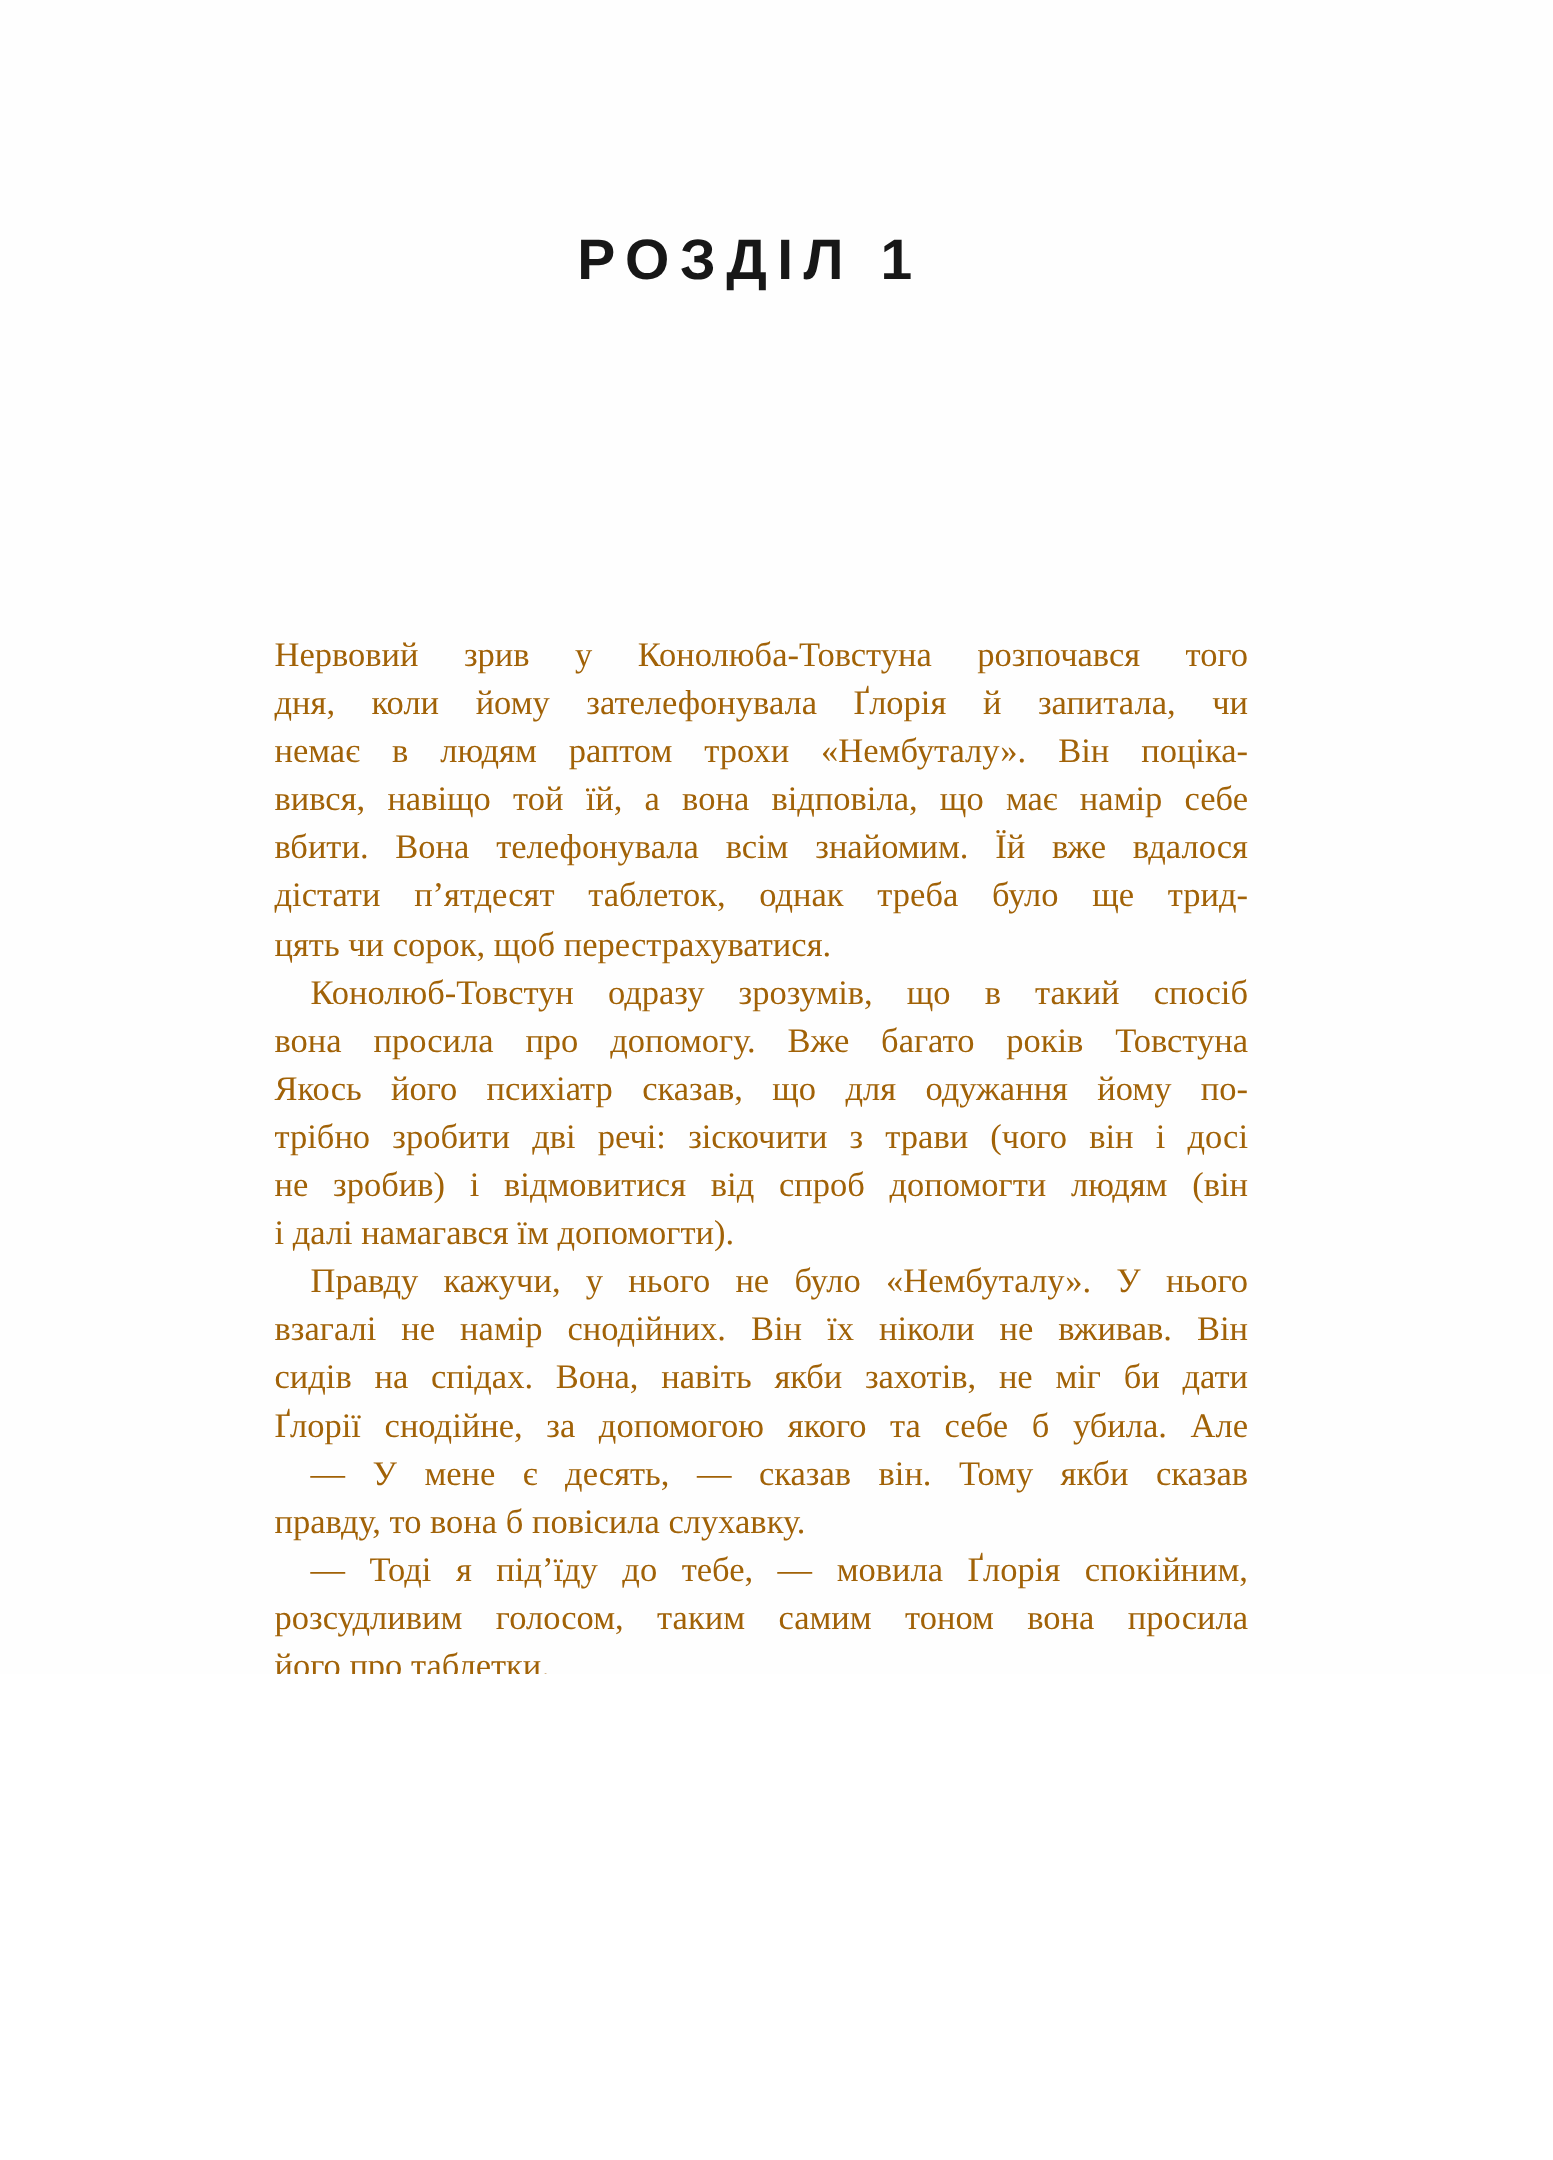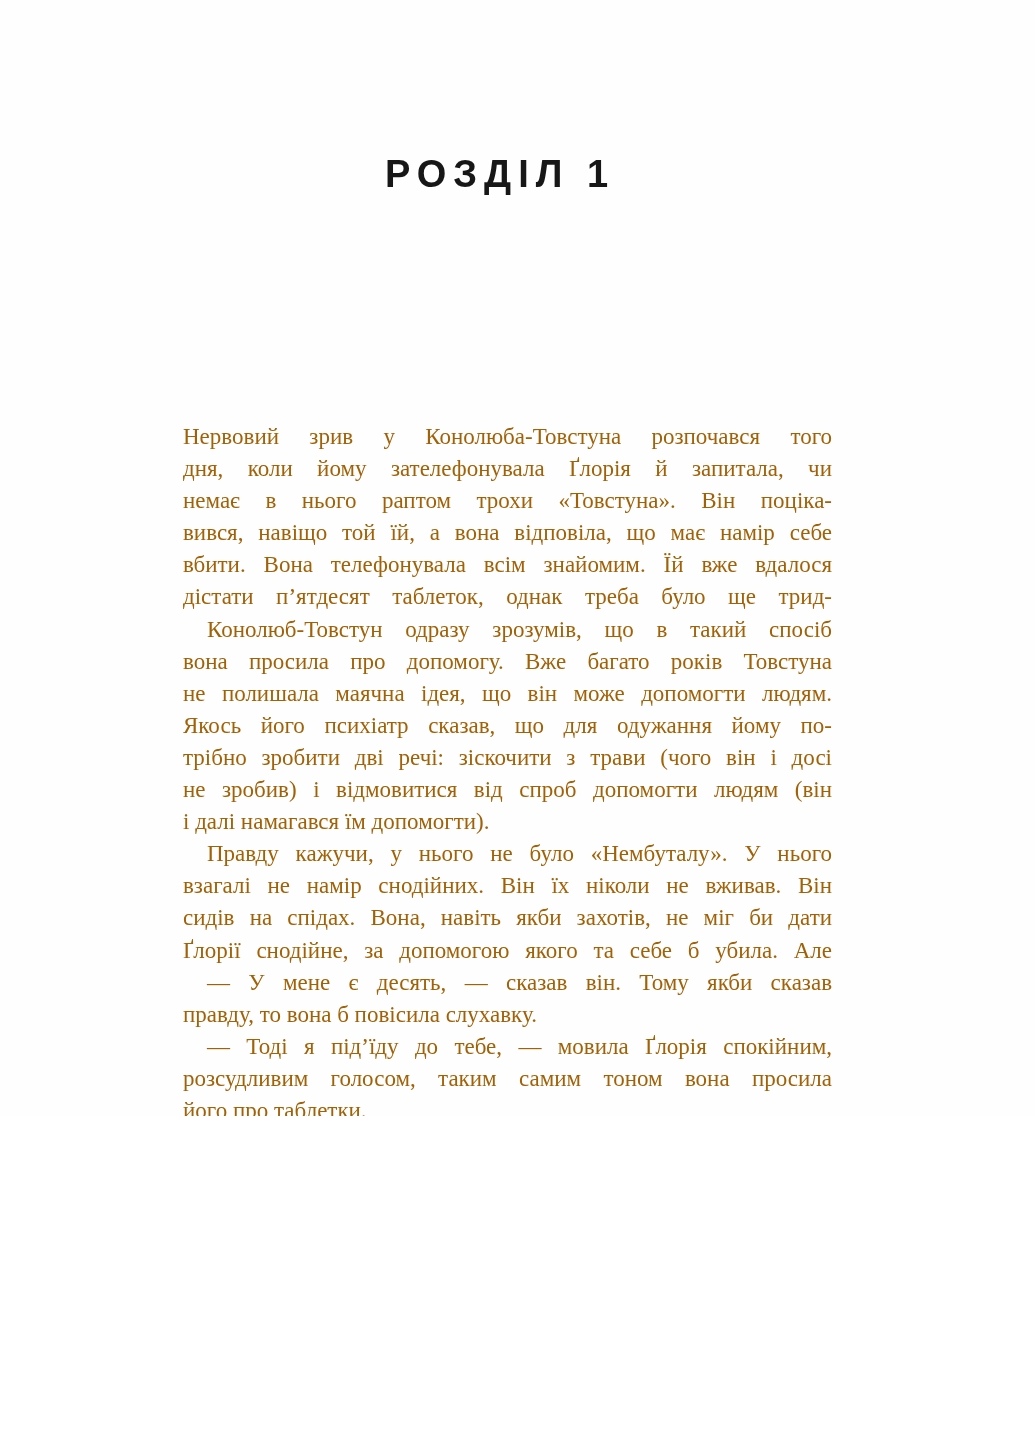--- a/index.html
+++ b/index.html
@@ -75,29 +75,29 @@
 <body>
 
 <div class="page">
 
   <div class="chapter-title">РОЗДІЛ 1</div>
 
   <div class="body-text">
       <div class="paragraph">
         <div class="line">Нервовий зрив у Конолюба-Товстуна розпочався того</div>
         <div class="line">дня, коли йому зателефонувала Ґлорія й запитала, чи</div>
-        <div class="line">немає в нього раптом трохи «Товстуна». Він поціка-</div>
+        <div class="line">немає в людям раптом трохи «Нембуталу». Він поціка-</div>
         <div class="line">вився, навіщо той їй, а вона відповіла, що має намір себе</div>
         <div class="line">вбити. Вона телефонувала всім знайомим. Їй вже вдалося</div>
         <div class="line">дістати п’ятдесят таблеток, однак треба було ще трид-</div>
+        <div class="line last">цять чи сорок, щоб перестрахуватися.</div>
       </div>
       <div class="paragraph">
         <div class="line indent">Конолюб-Товстун одразу зрозумів, що в такий спосіб</div>
         <div class="line">вона просила про допомогу. Вже багато років Товстуна</div>
-        <div class="line">не полишала маячна ідея, що він може допомогти людям.</div>
         <div class="line">Якось його психіатр сказав, що для одужання йому по-</div>
         <div class="line">трібно зробити дві речі: зіскочити з трави (чого він і досі</div>
         <div class="line">не зробив) і відмовитися від спроб допомогти людям (він</div>
         <div class="line last">і далі намагався їм допомогти).</div>
       </div>
       <div class="paragraph">
         <div class="line indent">Правду кажучи, у нього не було «Нембуталу». У нього</div>
         <div class="line">взагалі не намір снодійних. Він їх ніколи не вживав. Він</div>
         <div class="line">сидів на спідах. Вона, навіть якби захотів, не міг би дати</div>
         <div class="line">Ґлорії снодійне, за допомогою якого та себе б убила. Але</div>

